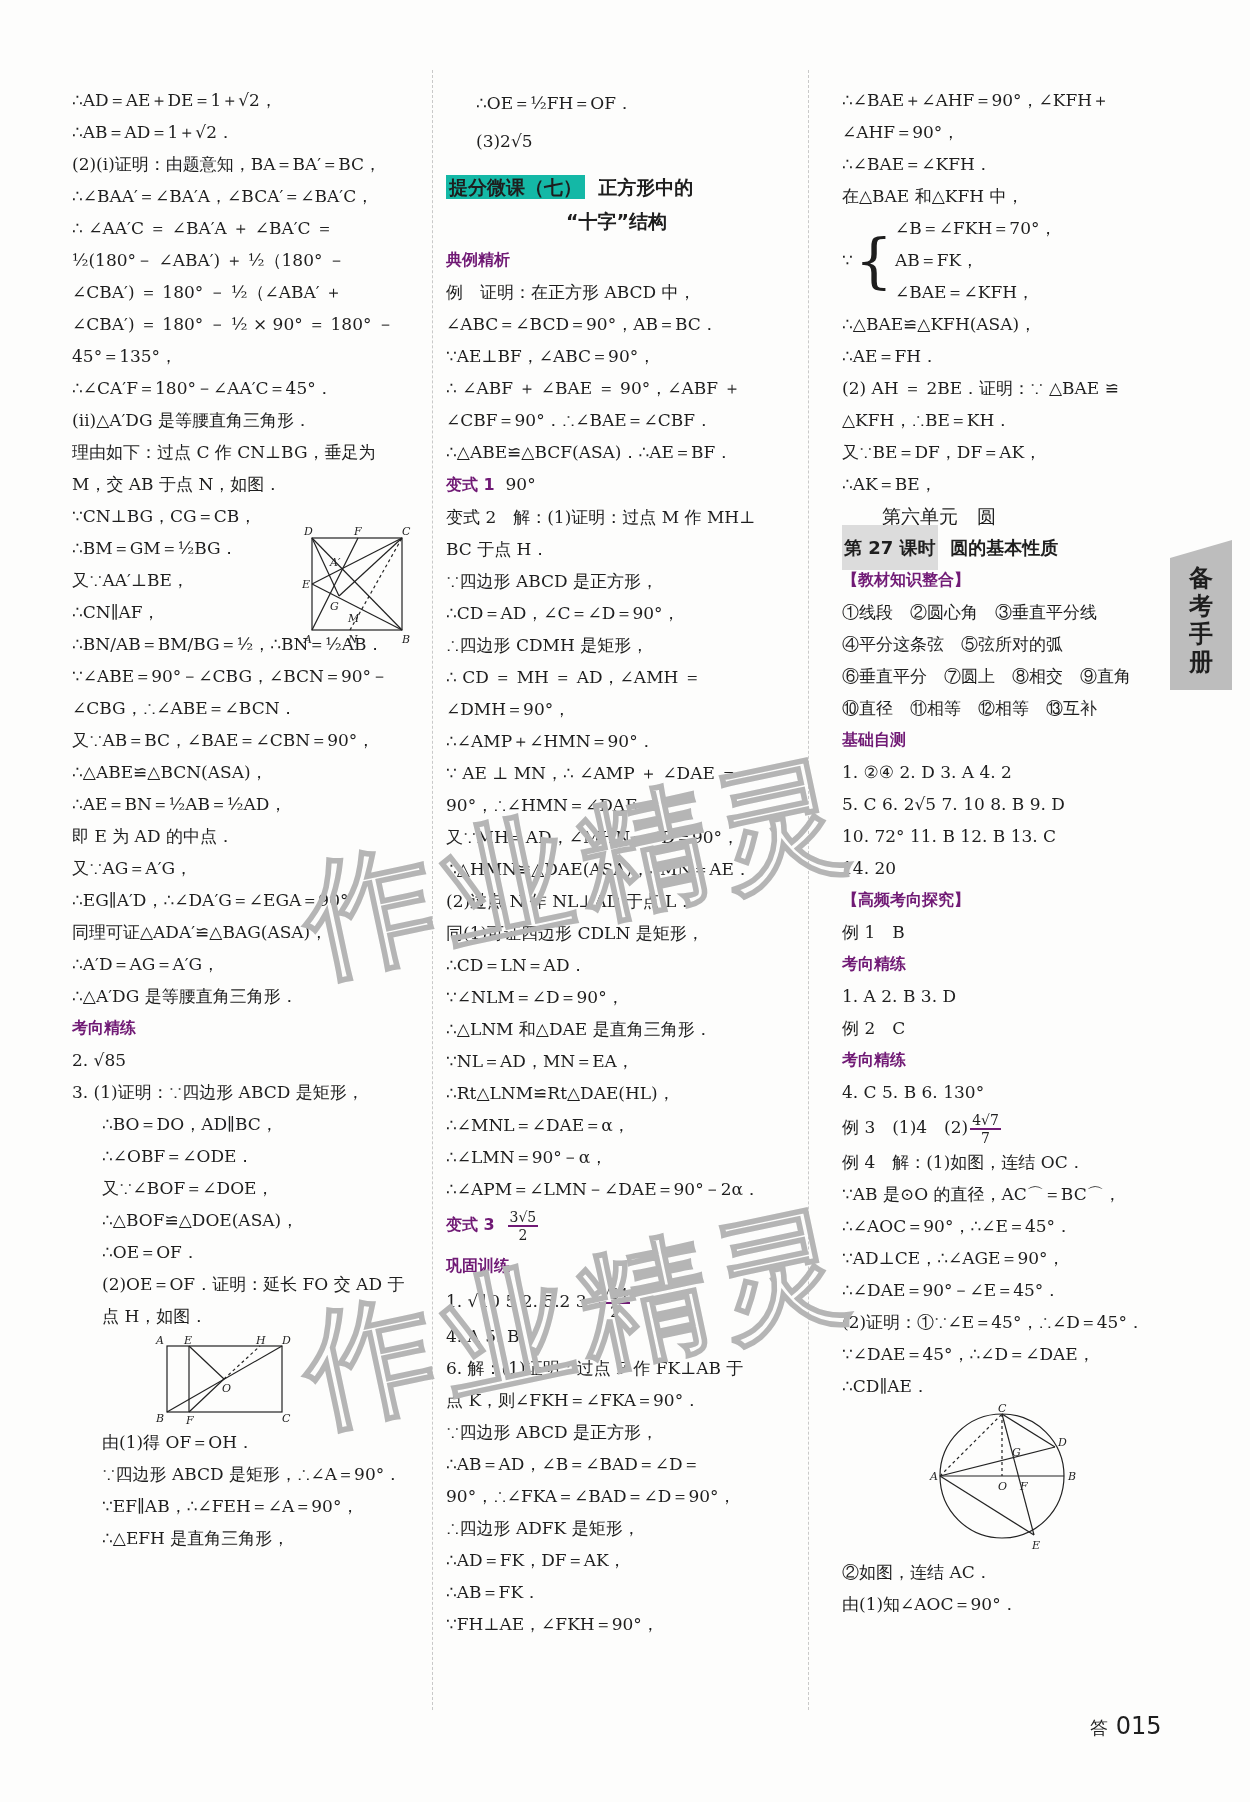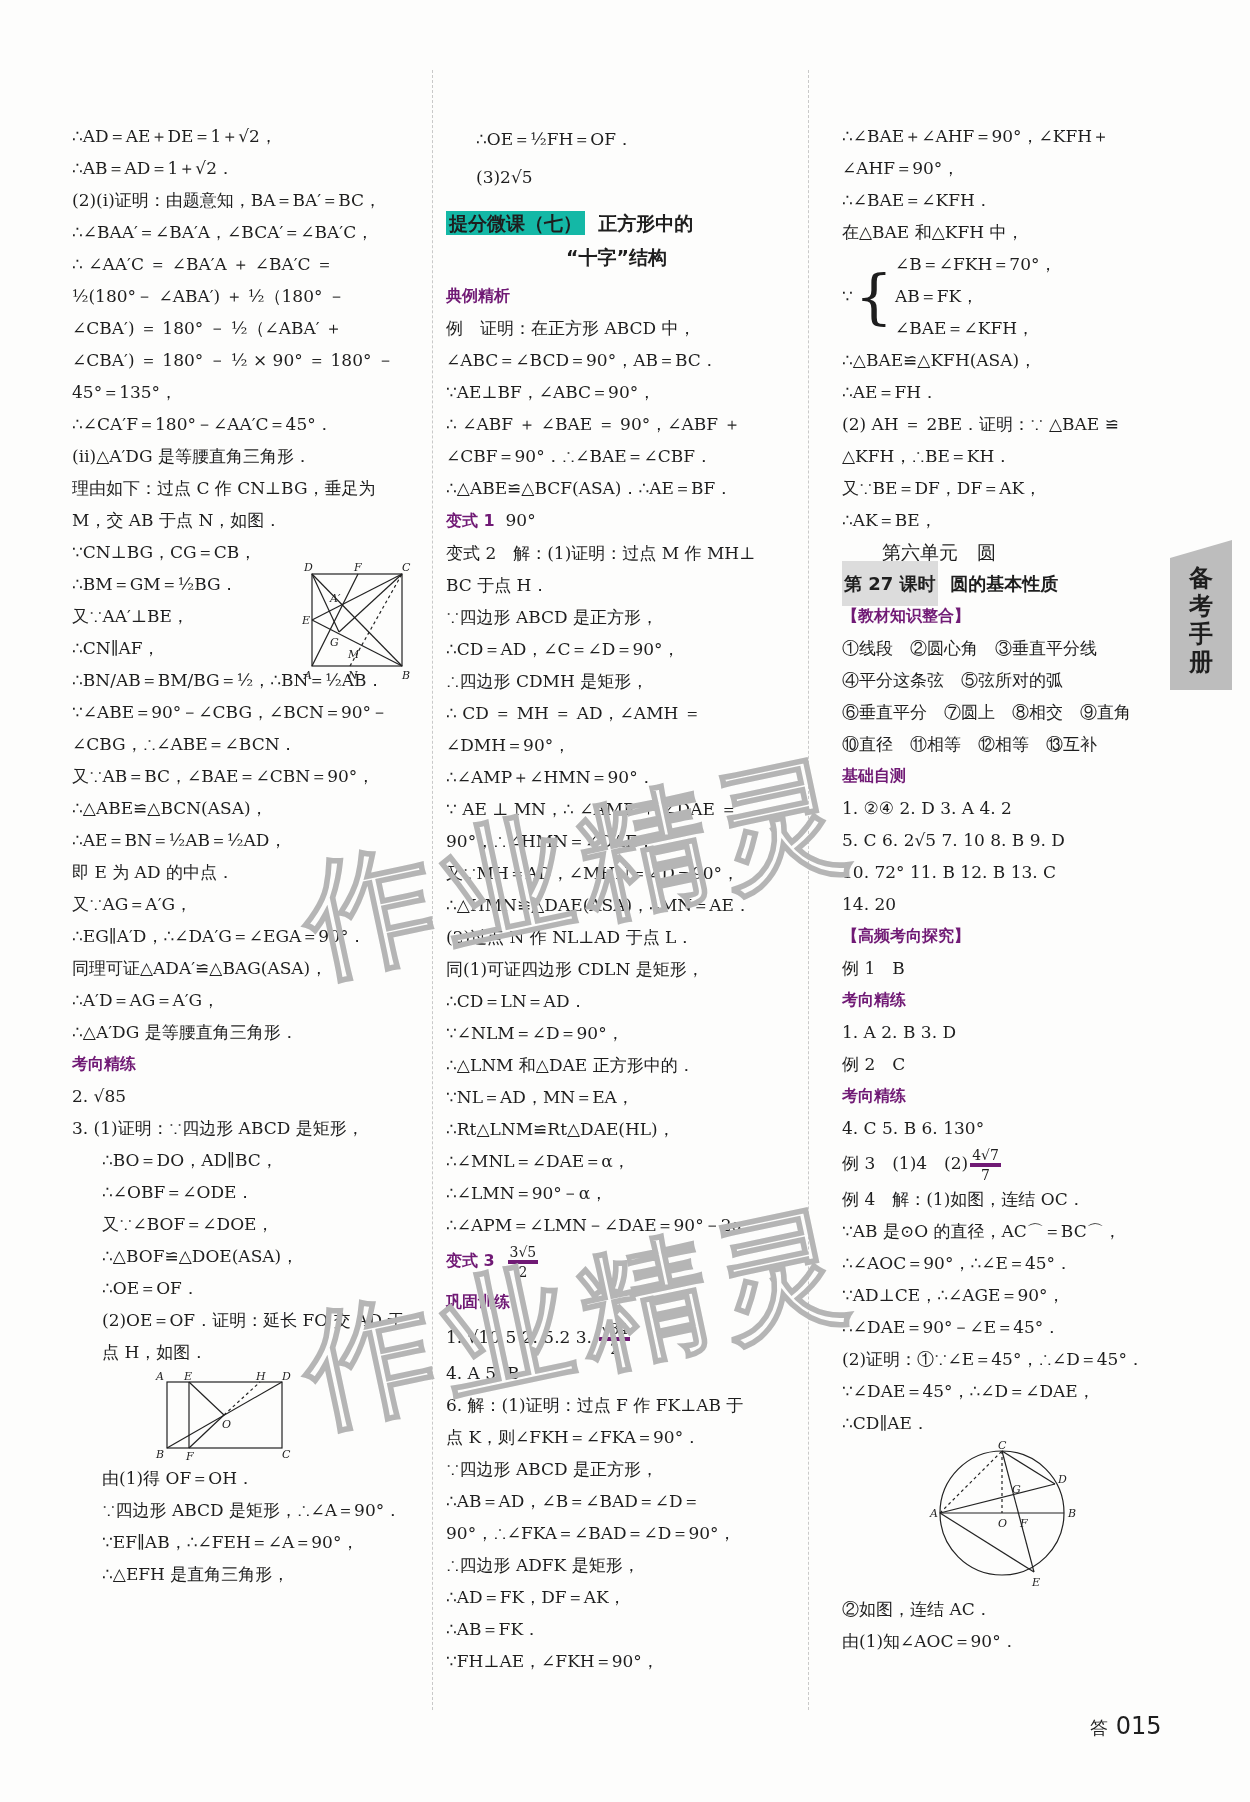--- a/index.html
+++ b/index.html
@@ -1,36 +1,36 @@
 <!DOCTYPE html>
 <html><head>
 <meta charset="utf-8">
 <style>
   html, body { margin: 0; padding: 0; }
   body {
     width: 1250px; height: 1802px; background: #fdfdfc; position: relative; overflow: hidden;
     font-family: "DejaVu Serif", "Liberation Serif", serif; color: #1e1e1e;
   }
-  .col { position: absolute; top: 84px; font-size: 17px; line-height: 32px; margin-top: 36px; }
+  .col { position: absolute; top: 84px; font-size: 17px; line-height: 32px; }
   #col1 { left: 72px; width: 345px; }
   #col2 { left: 446px; width: 352px; }
   #col3 { left: 842px; width: 320px; }
   .divider { position: absolute; top: 70px; height: 1640px; border-left: 1px dashed #c9c9c9; }
   .line { white-space: nowrap; }
   .ind { padding-left: 30px; }
   .hd { font-family: "DejaVu Sans", "Liberation Sans", sans-serif; font-weight: bold; font-size: 16px; color: #701a75; }
   .title-block { font-family: "DejaVu Sans", sans-serif; font-weight: bold; font-size: 19px; line-height: 34px; margin: 10px 0 6px; }
   .title-block .tag { background: #14b8a6; padding: 1px 3px; }
   .title-block .l2 { padding-left: 120px; }
   .unit { font-family: "DejaVu Sans", sans-serif; font-weight: normal; font-size: 19px; text-align: left; padding-left: 40px; }
   .lesson { font-family: "DejaVu Sans", sans-serif; font-weight: bold; font-size: 18px; }
   .lesson .tag { background: #dcdcdc; padding: 12px 2px; }
   .frac { display: inline-block; vertical-align: middle; text-align: center; font-size: 14px; line-height: 16px; margin: 0 2px; }
   .frac span { display: block; }
-  .frac .num { border-bottom: 4px solid #701a75; padding: 0 2px; }
+  .frac .num { border-bottom: 2px solid #701a75; padding: 0 2px; }
   .tall { line-height: 38px; }
   .fig { display: block; margin: 2px 0; }
   .side-tab {
     position: absolute; left: 1170px; top: 540px; width: 62px; height: 150px; background: #bdbdbd;
     clip-path: polygon(0 12%, 100% 0, 100% 100%, 0 100%);
     font-family: "DejaVu Sans", sans-serif; font-weight: bold; font-size: 24px; line-height: 28px;
     display: flex; flex-direction: column; align-items: center; justify-content: center; padding-top: 10px; box-sizing: border-box;
   }
   .page-num { position: absolute; left: 1090px; top: 1712px; font-family: "DejaVu Sans", sans-serif; font-size: 24px; }
   .page-num .pre { font-size: 18px; }
@@ -166,21 +166,21 @@
       <div class="line">∠DMH＝90°，</div>
       <div class="line">∴∠AMP＋∠HMN＝90°．</div>
       <div class="line">∵ AE ⊥ MN，∴ ∠AMP ＋ ∠DAE ＝</div>
       <div class="line">90°，∴∠HMN＝∠DAE．</div>
       <div class="line">又∵MH＝AD，∠MHN＝∠D＝90°，</div>
       <div class="line">∴△HMN≌△DAE(ASA)，∴MN＝AE．</div>
       <div class="line">(2)过点 N 作 NL⊥AD 于点 L．</div>
       <div class="line">同(1)可证四边形 CDLN 是矩形，</div>
       <div class="line">∴CD＝LN＝AD．</div>
       <div class="line">∵∠NLM＝∠D＝90°，</div>
-      <div class="line">∴△LNM 和△DAE 正方形中的．</div>
+      <div class="line">∴△LNM 和△DAE 是直角三角形．</div>
       <div class="line">∵NL＝AD，MN＝EA，</div>
       <div class="line">∴Rt△LNM≌Rt△DAE(HL)，</div>
       <div class="line">∴∠MNL＝∠DAE＝α，</div>
       <div class="line">∴∠LMN＝90°－α，</div>
       <div class="line">∴∠APM＝∠LMN－∠DAE＝90°－2α．</div>
     </div>
   <div class="line tall"><span class="hd">变式 3</span>&nbsp;&nbsp;<span class="frac"><span class="num">3√5</span><span>2</span></span></div>
   <div class="line hd" style="margin-top:6px">巩固训练</div>
   <div class="line tall"><span>1.  √10   5   2.  5.2   3.</span> <span class="frac"><span class="num">√34</span><span>2</span></span></div>
   <div class="line">4.  A   5.  B</div>

